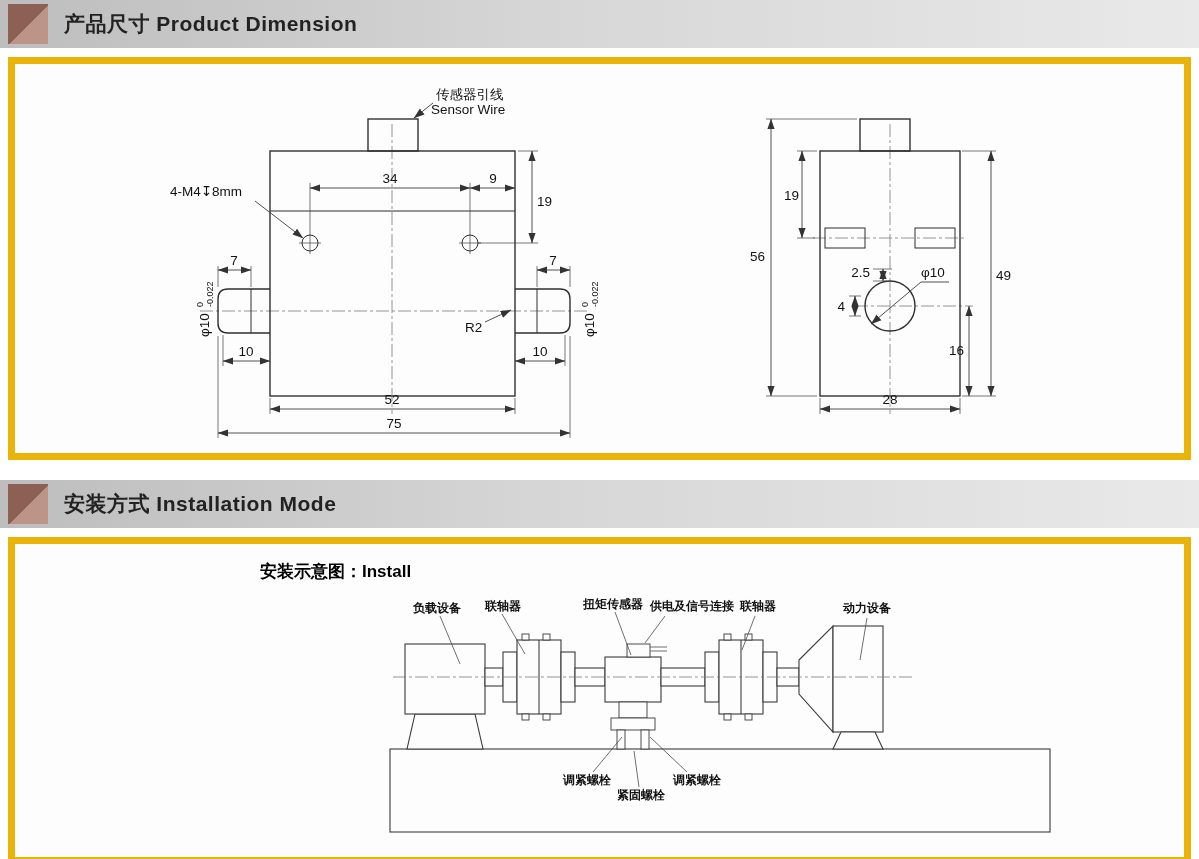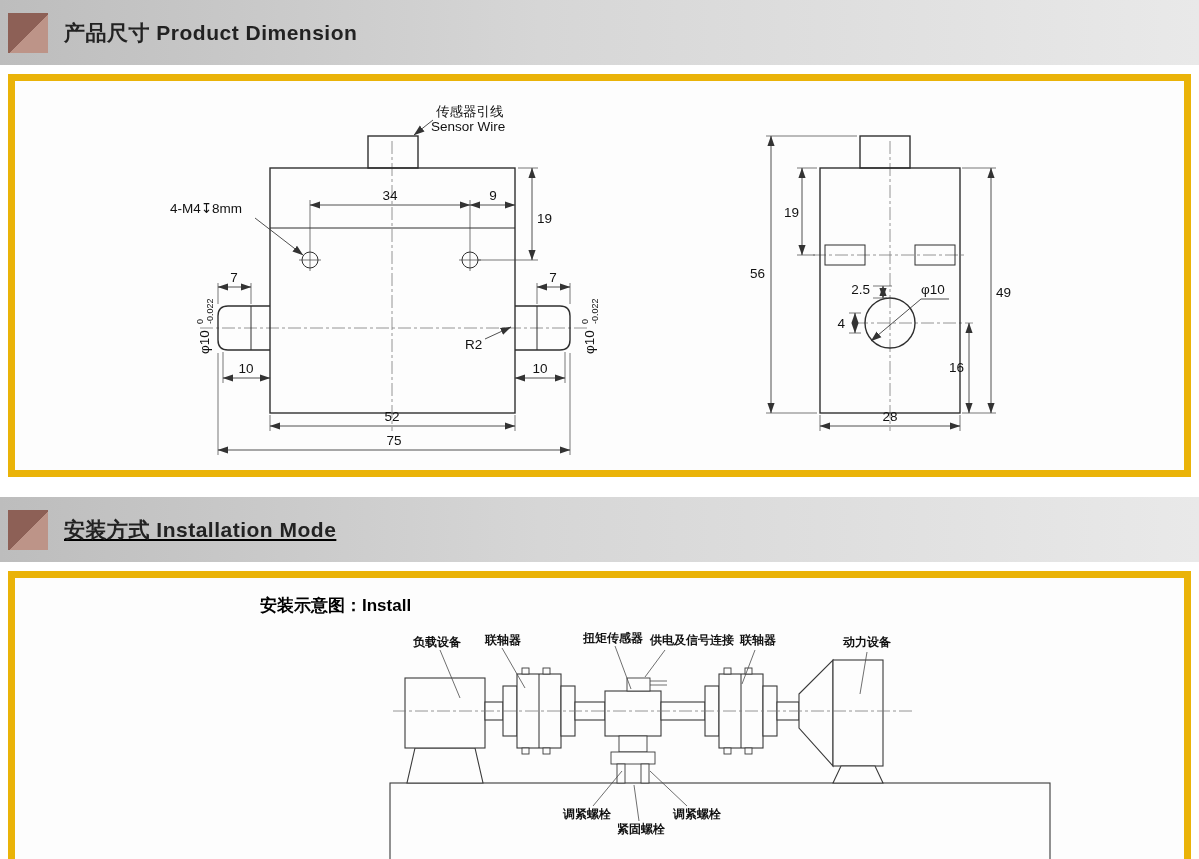--- a/index.html
+++ b/index.html
@@ -2,24 +2,24 @@
 <html><head>
 <meta charset="utf-8">
 <style>
   * { box-sizing: border-box; }
   html, body { margin: 0; padding: 0; }
   body {
     width: 1199px; height: 859px; background: #ffffff;
     font-family: "Liberation Sans", "DejaVu Sans", sans-serif;
   }
   .section-header {
-    display: flex; align-items: center; height: 65px;
+    display: flex; align-items: center; height: 48px;
     background: linear-gradient(90deg, #bdbdbd 0%, #d6d6d6 45%, #e9e9e9 100%);
   }
-  .header-2 { margin-top: 20px; text-decoration: underline; }
+  .header-2 { margin-top: 20px; }
   .accent {
     width: 40px; height: 40px; margin-left: 8px; margin-right: 16px;
     background: linear-gradient(135deg, #8d6056 0%, #8d6056 52%, #bd9488 52%, #bd9488 100%);
   }
   .section-title { font-size: 21px; font-weight: bold; color: #222; letter-spacing: 0.5px; }
   .panel { margin: 9px 8px 0 8px; border: 7px solid #eab308; background: #fdfdfd; }
   .panel svg { display: block; }
   svg text { font-family: "Liberation Sans", "DejaVu Sans", sans-serif; }
   .ol  { fill: none; stroke: #2f2f2f; stroke-width: 1.4; }
   .ol-thin { fill: none; stroke: #2f2f2f; stroke-width: 1; }

